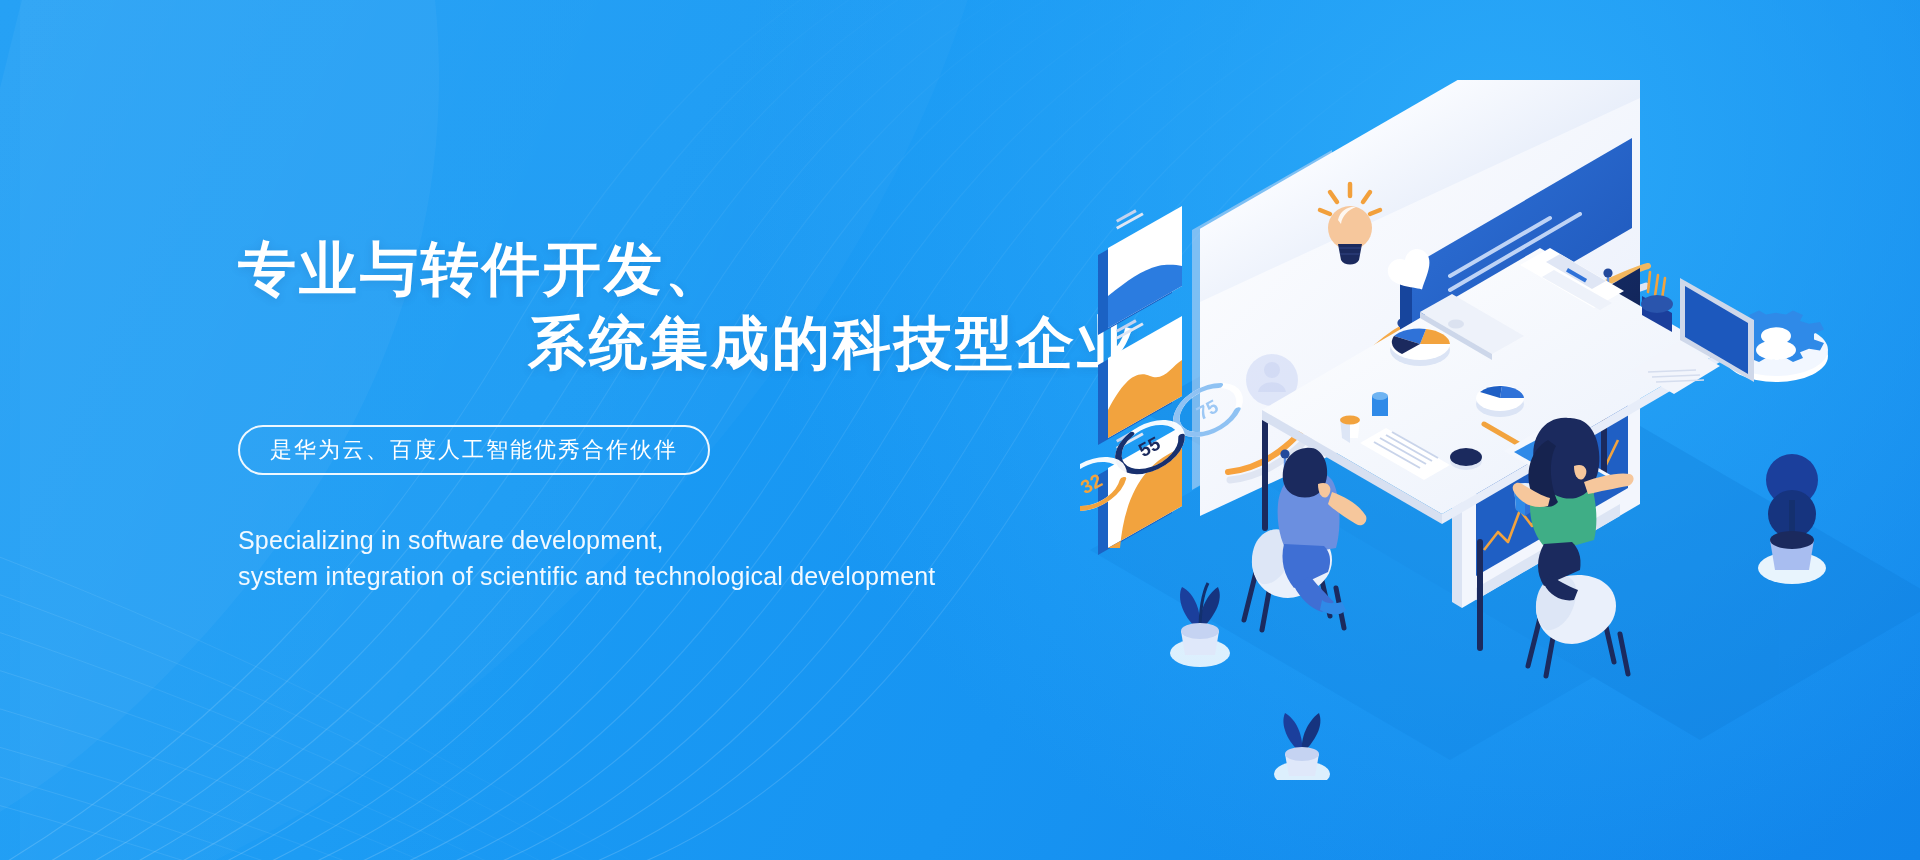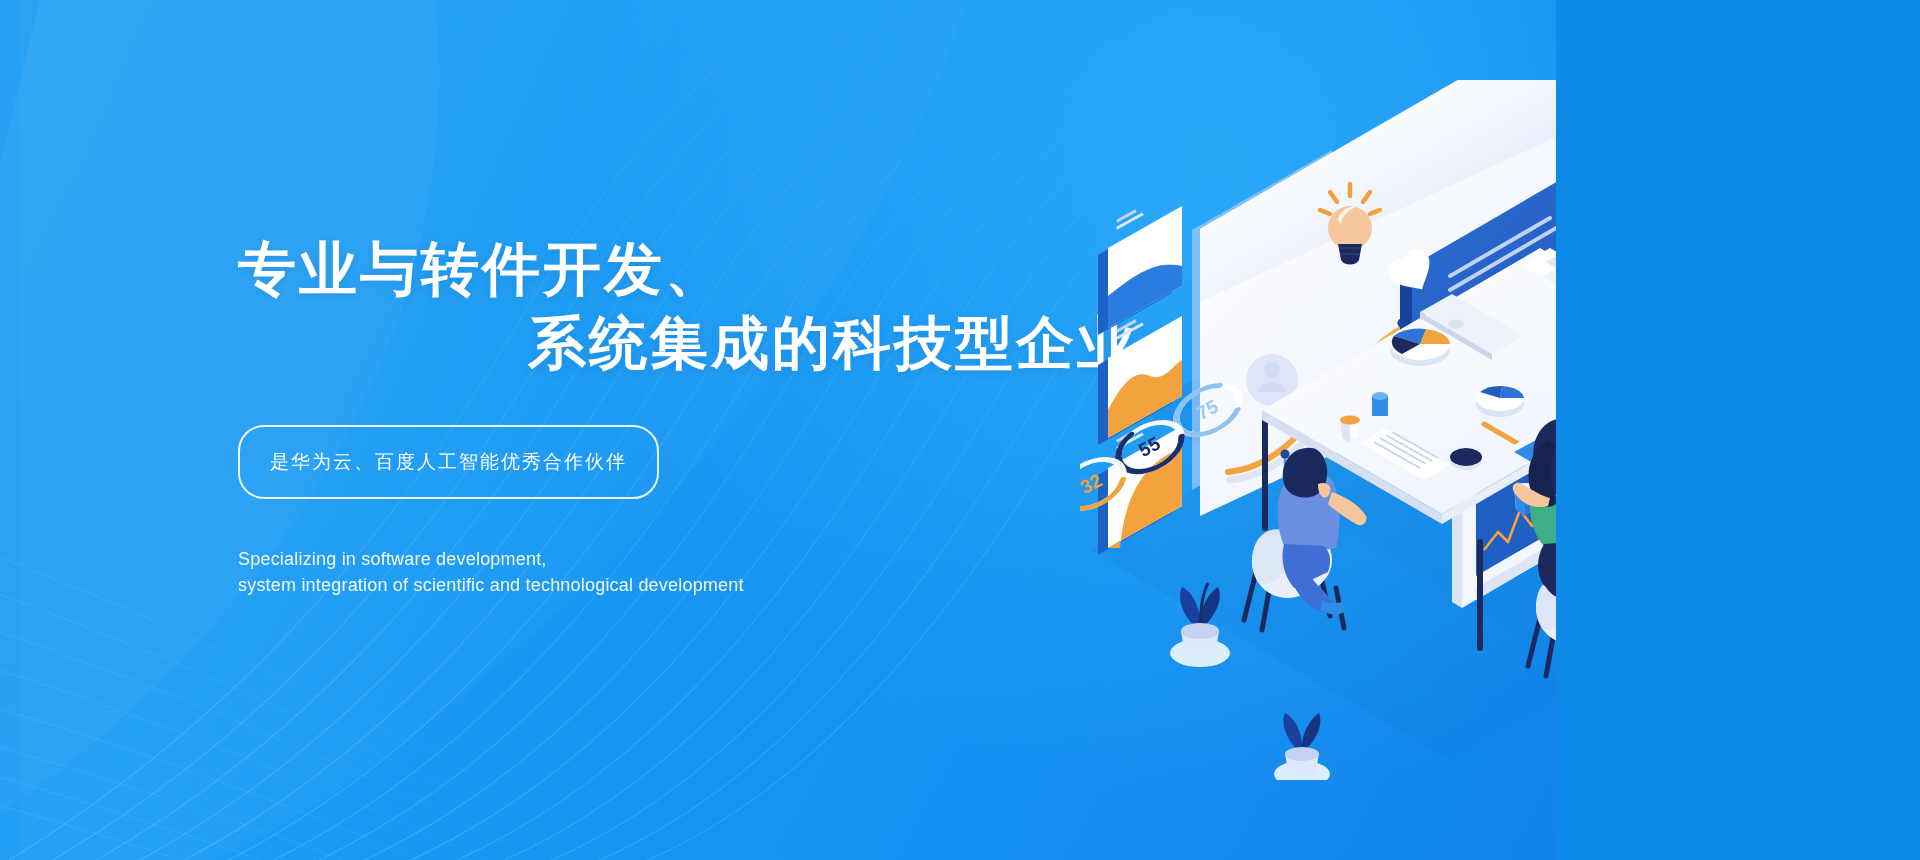--- a/index.html
+++ b/index.html
@@ -1,19 +1,19 @@
 <!DOCTYPE html>
 <html><head>
 <meta charset="utf-8">
 <style>
   html,body{margin:0;padding:0;background:#0d8ae8;}
   body{width:1920px;height:860px;overflow:hidden;font-family:"Liberation Sans",sans-serif;}
 
   .banner{
-    position:relative;width:1556px;height:860px;overflow:hidden;
+    position:relative;width:1920px;height:860px;overflow:hidden;
     background:
       radial-gradient(circle at 78% 18%, #2aa8f8 0%, rgba(42,168,248,0) 46%),
       linear-gradient(118deg,#1f9ef5 0%,#1a9bf4 32%,#1794f2 58%,#1184ea 100%);
   }
 
   
   .bg-waves{position:absolute;inset:0;pointer-events:none;}
   .bg-waves svg{display:block;width:1920px;height:860px;}
   .bg-sheen{
     position:absolute;left:-5%;top:-10%;width:70%;height:130%;
@@ -24,26 +24,26 @@
   
   .copy{position:absolute;left:238px;top:232px;width:900px;}
   .headline{
     color:#ffffff;font-size:58px;line-height:1.28;font-weight:700;
     letter-spacing:3px;margin:0;text-shadow:0 2px 10px rgba(0,40,90,.12);
   }
   .headline .l2{display:block;text-align:right;}
 
   .pill{
     display:inline-flex;align-items:center;
-    margin-top:45px;height:46px;padding:12px 30px;
+    margin-top:45px;height:46px;padding:0 30px;
     border:2px solid rgba(255,255,255,.92);border-radius:26px;
-    color:#ffffff;font-size:19px;letter-spacing:2px;white-space:nowrap;
+    color:#ffffff;font-size:22px;letter-spacing:2px;white-space:nowrap;
   }
 
-  .sub{margin-top:48px;color:#f2f9ff;font-size:18px;line-height:1.42;letter-spacing:.2px;}
+  .sub{margin-top:48px;color:#f2f9ff;font-size:25px;line-height:1.42;letter-spacing:.2px;}
   .sub div{white-space:nowrap;}
 
   
   .art{position:absolute;left:1080px;top:80px;width:840px;height:700px;}
   .art svg{display:block;width:840px;height:700px;}
 </style>
 </head>
 <body>
 
 <div class="banner">

